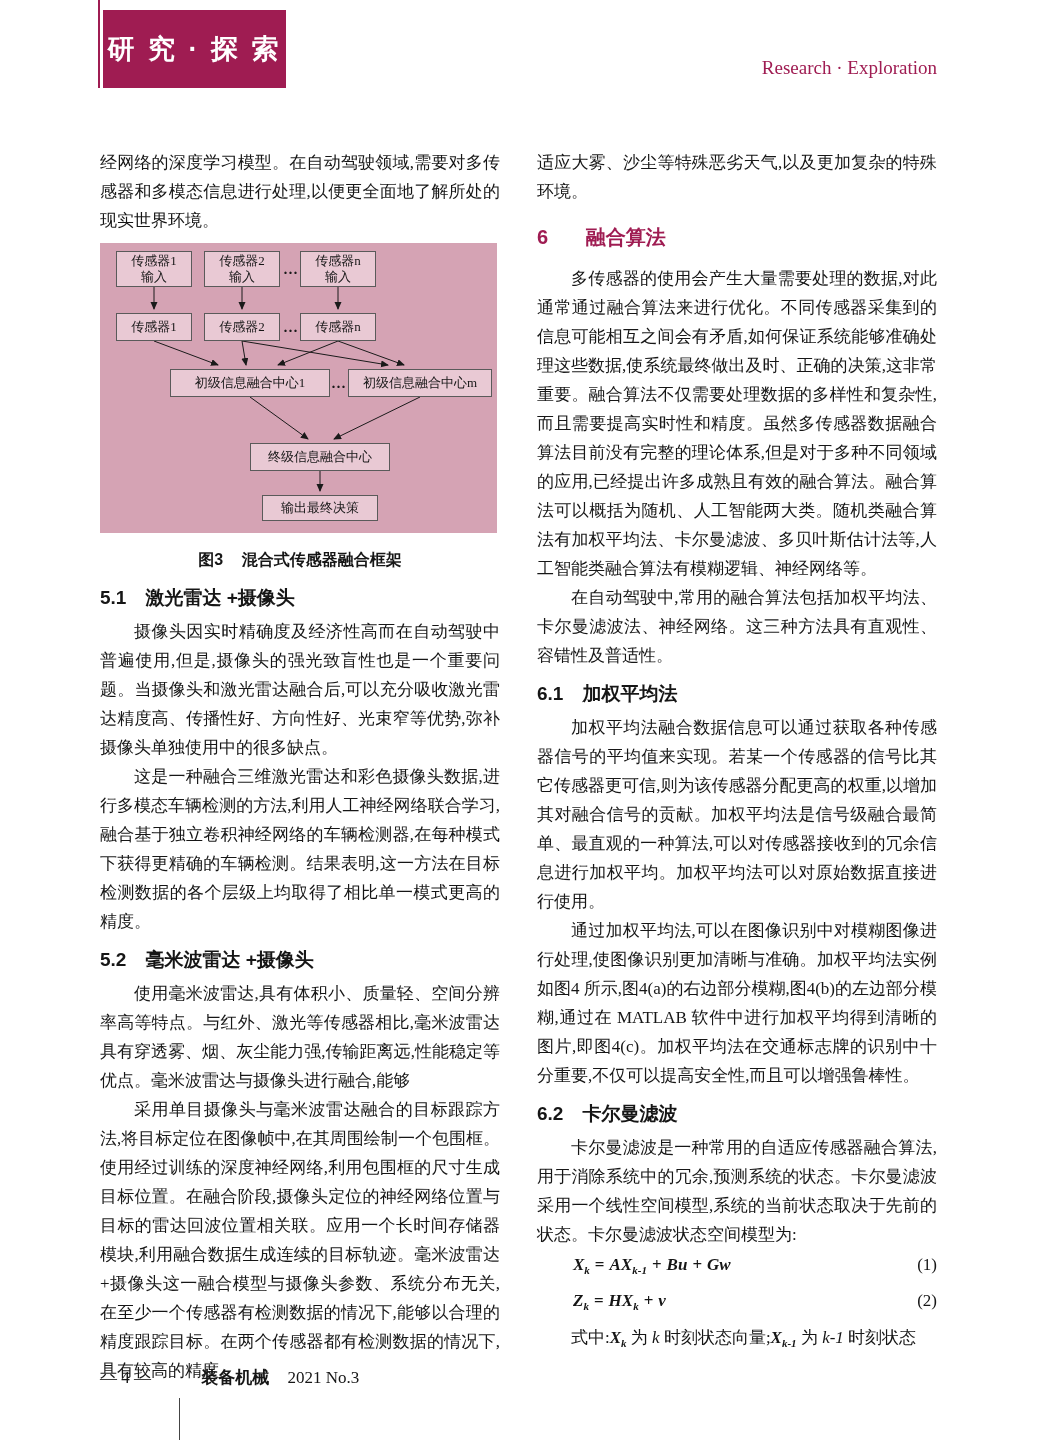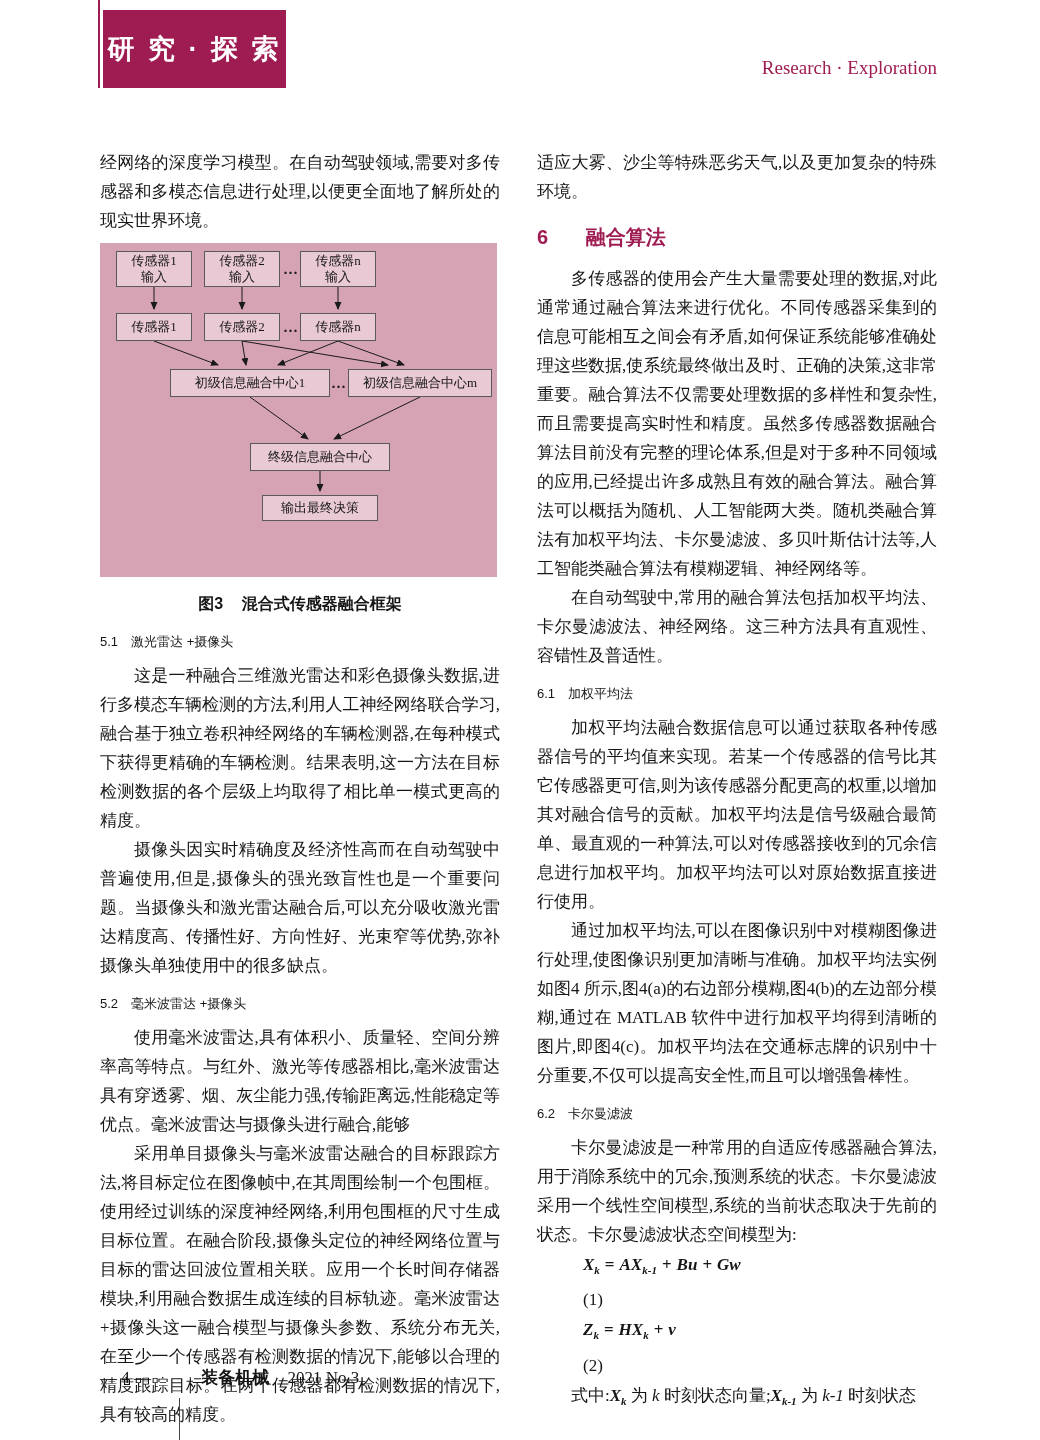--- a/index.html
+++ b/index.html
@@ -12,34 +12,34 @@
          font-family:"Liberation Sans","DejaVu Sans",sans-serif;font-weight:bold;font-size:27px;letter-spacing:3px;}
   .header-right{position:absolute;right:103px;top:57px;color:#9f1c52;font-size:19px;
          font-family:"Liberation Serif","DejaVu Serif",serif;text-align:right;}
 
   .col{position:absolute;top:148px;width:400px;font-size:17px;line-height:29px;text-align:justify;}
   .col-left{left:100px;}
   .col-right{left:537px;}
   .col p{margin:0;text-indent:2em;}
   .col p.noindent{text-indent:0;}
 
-  .subhead{font-family:"Liberation Sans","DejaVu Sans",sans-serif;font-weight:normal;font-size:13px;margin:9px 0 5px;}
+  .subhead{font-family:"Liberation Sans","DejaVu Sans",sans-serif;font-weight:bold;font-size:19px;margin:9px 0 5px;}
   .mainhead{font-family:"Liberation Sans","DejaVu Sans",sans-serif;font-weight:bold;font-size:20px;color:#9f1c52;margin:17px 0 12px;}
   .mainhead .mh-text{margin-left:32px;}
 
-  .figure{position:relative;width:397px;height:334px;background:#d5a3b4;margin-top:8px;}
+  .figure{position:relative;width:397px;height:290px;background:#d5a3b4;margin-top:8px;}
   .figure svg{position:absolute;left:0;top:0;}
   .fnode{position:absolute;background:#e9c9d4;border:1px solid #5a5a5a;display:flex;flex-direction:column;
          align-items:center;justify-content:center;font-size:13px;line-height:16px;text-align:center;box-sizing:border-box;}
   .fdots{position:absolute;font-weight:bold;font-size:15px;color:#1a1a1a;}
   .fig-caption{text-align:center;font-family:"Liberation Sans","DejaVu Sans",sans-serif;font-weight:bold;
          font-size:16px;margin:12px 0 8px;}
   .fig-caption .cap-text{margin-left:14px;}
 
-  .eq{display:flex;justify-content:space-between;align-items:baseline;padding-left:36px;margin:1px 10px;flex-direction:column;}
+  .eq{display:flex;justify-content:space-between;align-items:baseline;padding-left:36px;margin:1px 0;}
   .var{font-style:italic;font-weight:bold;}
   .kvar{font-style:italic;}
   sub{font-style:italic;font-weight:bold;font-size:11px;}
   .op{font-weight:bold;padding:0 5px;}
   .note{text-indent:0;}
 
   .footer{position:absolute;left:100px;top:1366px;font-size:17px;}
   .footer .jname{font-weight:bold;margin-left:46px;font-family:"Liberation Sans","DejaVu Sans",sans-serif;margin-top:19px;}
   .footer .jissue{margin-left:14px;}
   .footer-rule{position:absolute;left:179px;top:1398px;width:1px;height:42px;background:#444444;}
@@ -104,22 +104,22 @@
     <div class="fnode" style="left:150px;top:200px;width:140px;height:28px">终级信息融合中心</div>
     <div class="fnode" style="left:162px;top:252px;width:116px;height:26px">输出最终决策</div>
   </div>
 
   <div class="fig-caption">
     <span>图3</span>
     <span class="cap-text">混合式传感器融合框架</span>
   </div>
 
   <div class="subhead">5.1　激光雷达 +摄像头</div>
+  <p>摄像头因实时精确度及经济性高而在自动驾驶中普遍使用,但是,摄像头的强光致盲性也是一个重要问题。当摄像头和激光雷达融合后,可以充分吸收激光雷达精度高、传播性好、方向性好、光束窄等优势,弥补摄像头单独使用中的很多缺点。</p>
   <p>这是一种融合三维激光雷达和彩色摄像头数据,进行多模态车辆检测的方法,利用人工神经网络联合学习,融合基于独立卷积神经网络的车辆检测器,在每种模式下获得更精确的车辆检测。结果表明,这一方法在目标检测数据的各个层级上均取得了相比单一模式更高的精度。</p>
-  <p>摄像头因实时精确度及经济性高而在自动驾驶中普遍使用,但是,摄像头的强光致盲性也是一个重要问题。当摄像头和激光雷达融合后,可以充分吸收激光雷达精度高、传播性好、方向性好、光束窄等优势,弥补摄像头单独使用中的很多缺点。</p>
 
   <div class="subhead">5.2　毫米波雷达 +摄像头</div>
   <p>使用毫米波雷达,具有体积小、质量轻、空间分辨率高等特点。与红外、激光等传感器相比,毫米波雷达具有穿透雾、烟、灰尘能力强,传输距离远,性能稳定等优点。毫米波雷达与摄像头进行融合,能够</p>
   <p>采用单目摄像头与毫米波雷达融合的目标跟踪方法,将目标定位在图像帧中,在其周围绘制一个包围框。使用经过训练的深度神经网络,利用包围框的尺寸生成目标位置。在融合阶段,摄像头定位的神经网络位置与目标的雷达回波位置相关联。应用一个长时间存储器模块,利用融合数据生成连续的目标轨迹。毫米波雷达 +摄像头这一融合模型与摄像头参数、系统分布无关,在至少一个传感器有检测数据的情况下,能够以合理的精度跟踪目标。在两个传感器都有检测数据的情况下,具有较高的精度。</p>
 </div>
 
 <div class="col col-right">
   <p class="noindent">适应大雾、沙尘等特殊恶劣天气,以及更加复杂的特殊环境。</p>
 
   <div class="mainhead">

